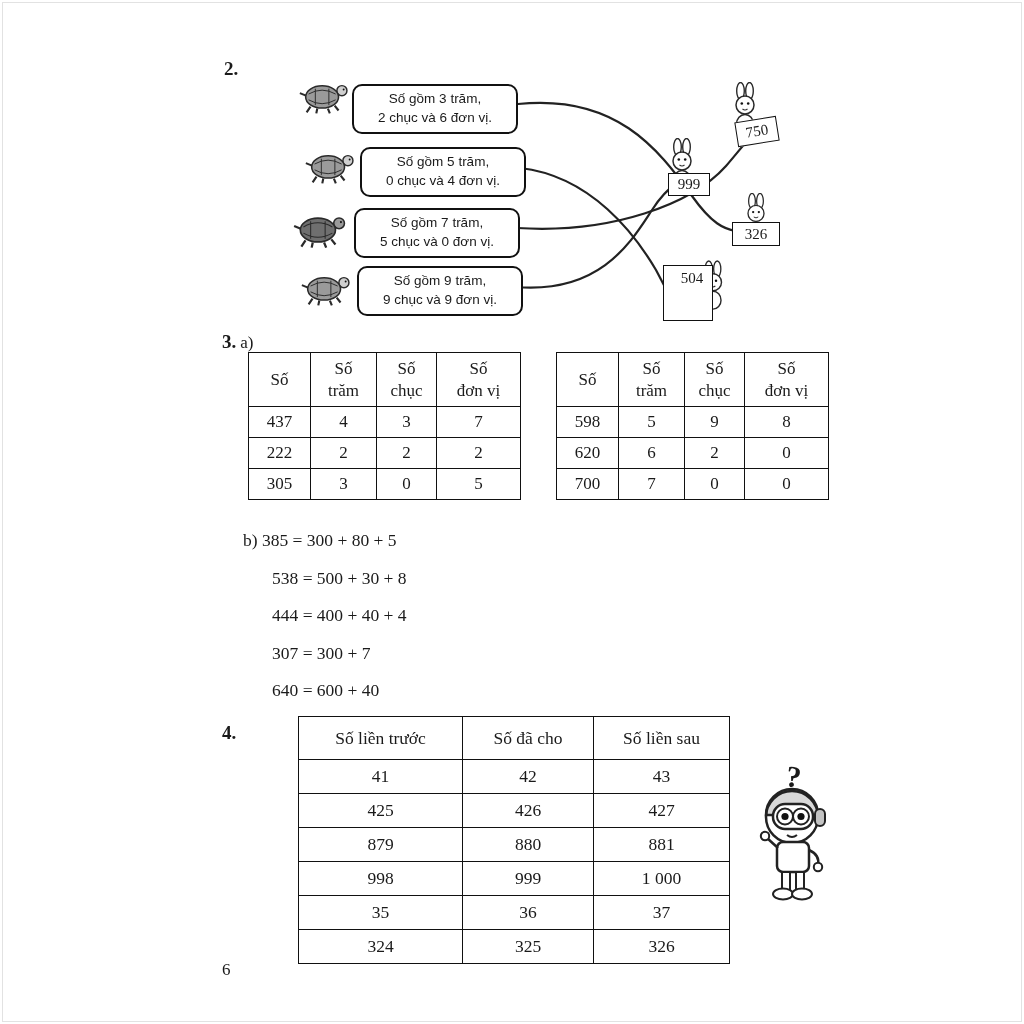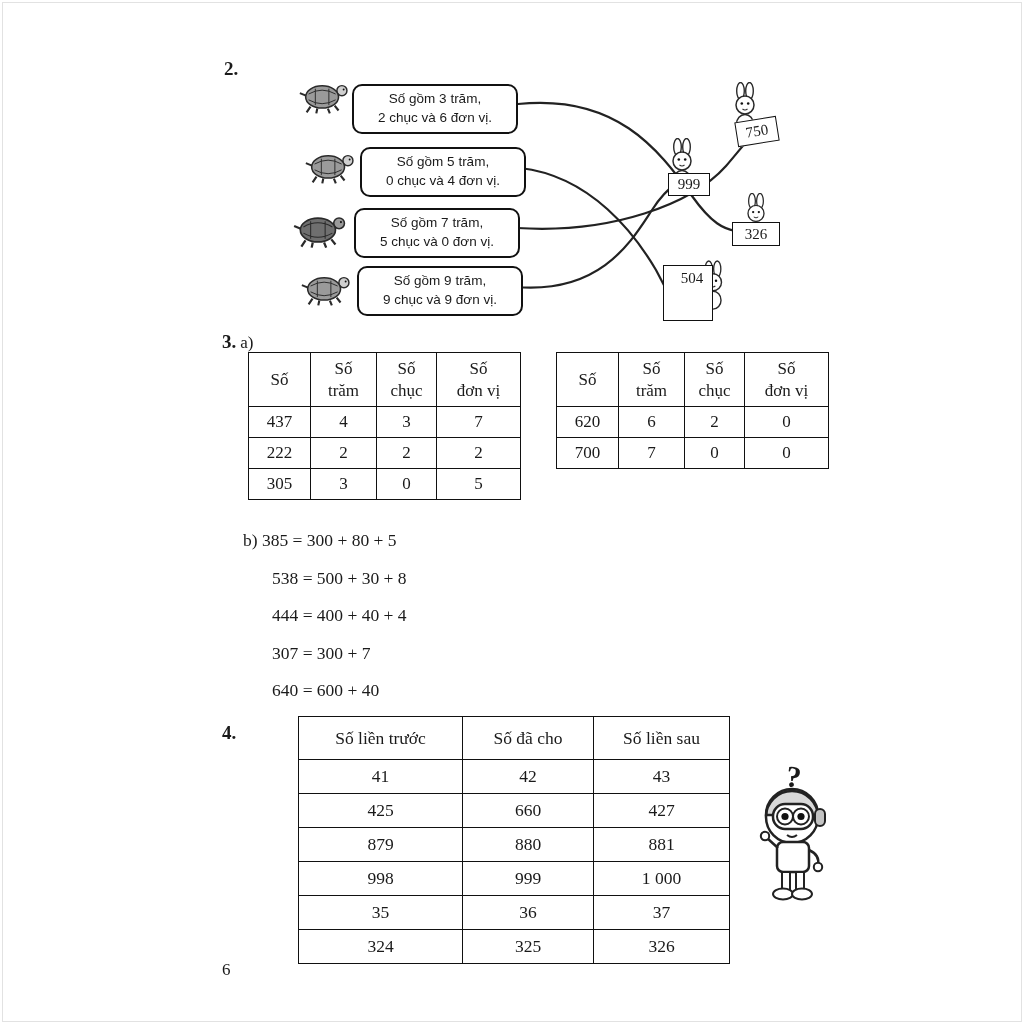--- a/index.html
+++ b/index.html
@@ -211,20 +211,26 @@
         <tr>
       <th style="width:62px">Số</th>
       <th style="width:66px">Số
 trăm</th>
       <th style="width:60px">Số
 chục</th>
       <th style="width:84px">Số
 đơn vị</th>
     </tr>
     <tr>
+      <td>598</td>
+      <td>5</td>
+      <td>9</td>
+      <td>8</td>
+    </tr>
+    <tr>
       <td>620</td>
       <td>6</td>
       <td>2</td>
       <td>0</td>
     </tr>
     <tr>
       <td>700</td>
       <td>7</td>
       <td>0</td>
       <td>0</td>
@@ -260,21 +266,21 @@
       <th style="width:131px">Số đã cho</th>
       <th style="width:136px">Số liền sau</th>
     </tr>
     <tr>
       <td>41</td>
       <td>42</td>
       <td>43</td>
     </tr>
     <tr>
       <td>425</td>
-      <td>660</td>
+      <td>426</td>
       <td>427</td>
     </tr>
     <tr>
       <td>879</td>
       <td>880</td>
       <td>881</td>
     </tr>
     <tr>
       <td>998</td>
       <td>999</td>

